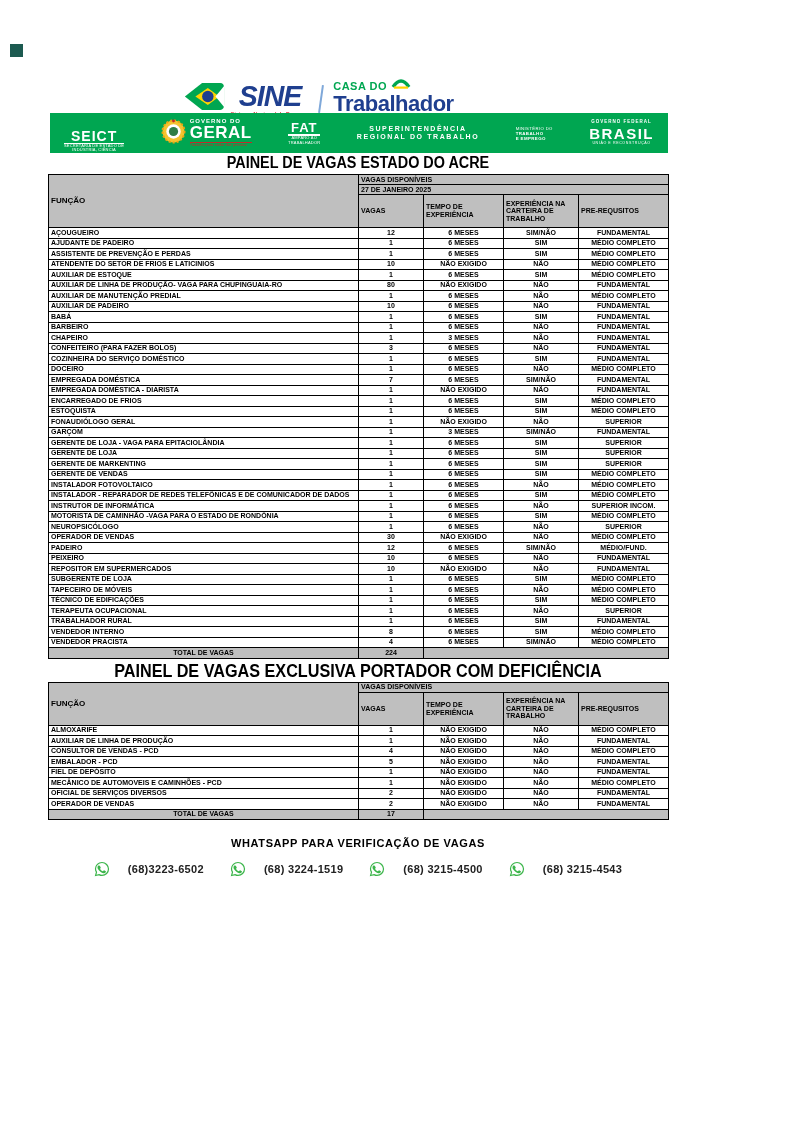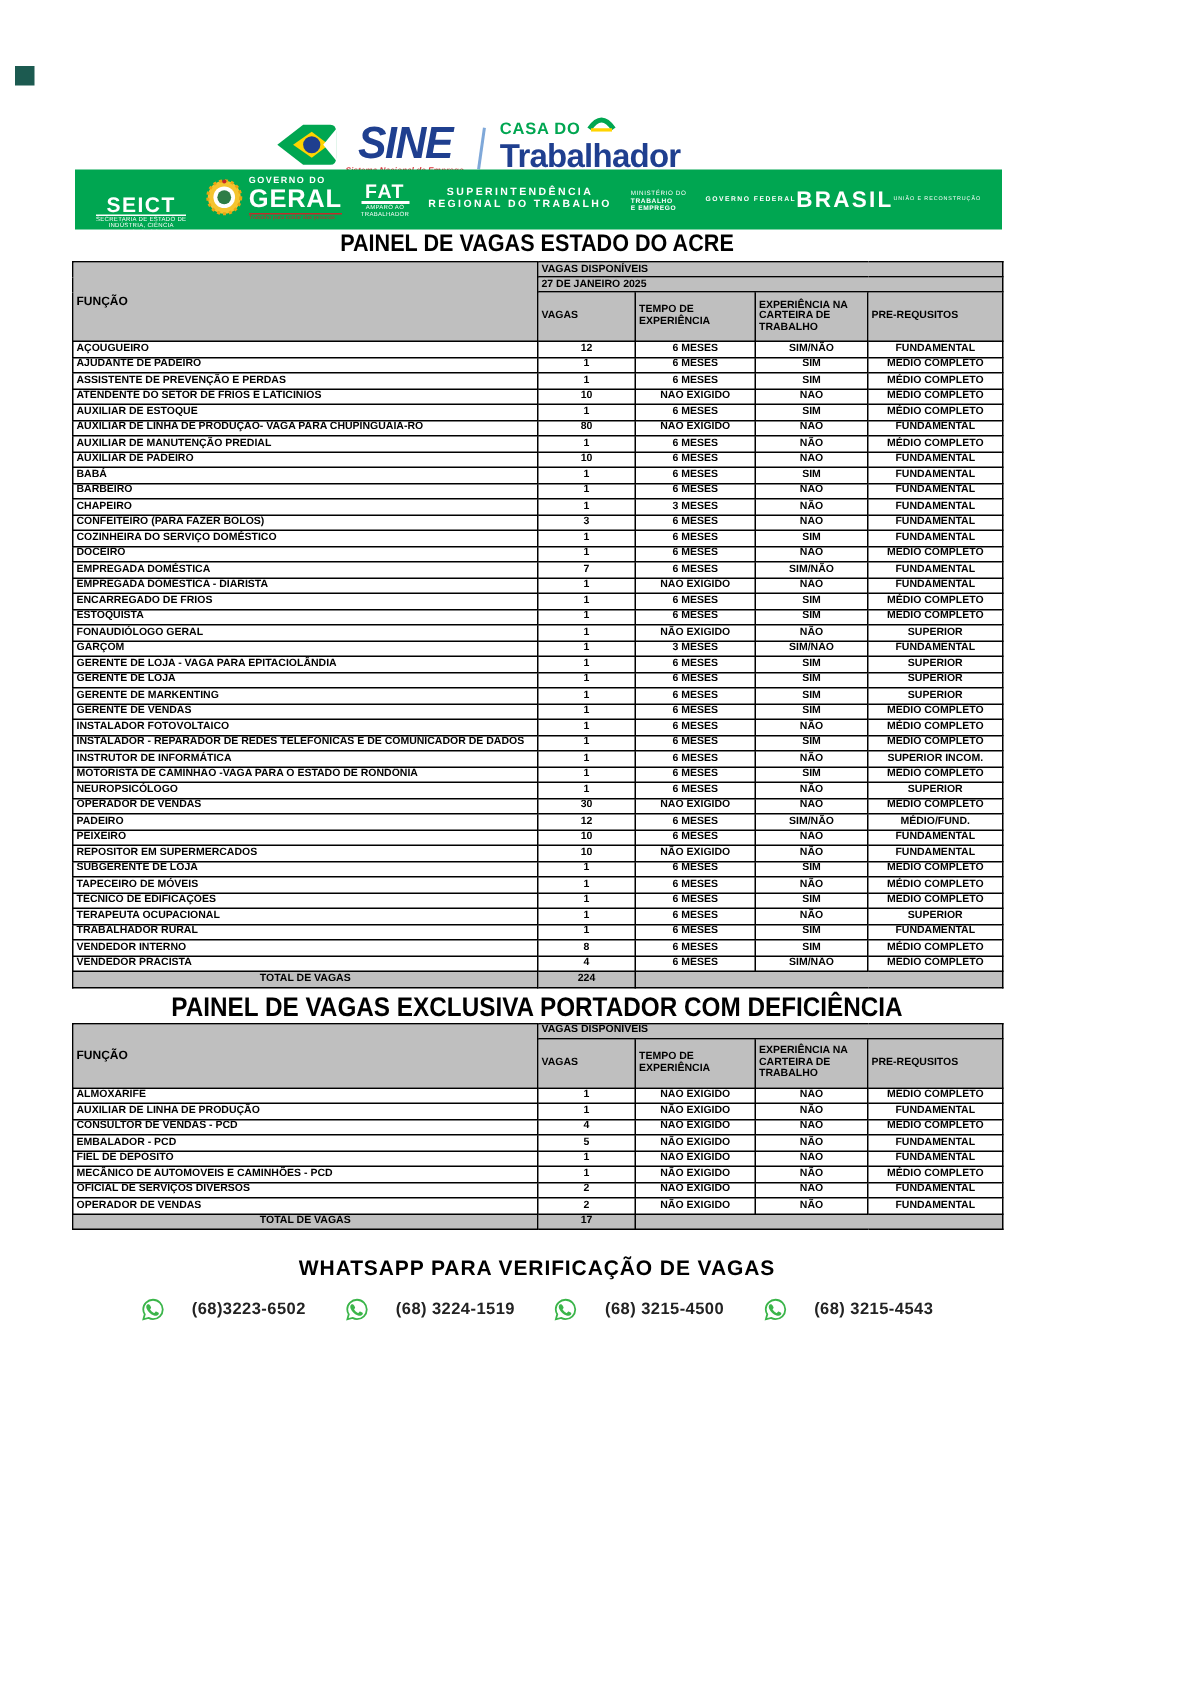--- a/index.html
+++ b/index.html
@@ -32,21 +32,21 @@
   .tiny{font-size:4px;letter-spacing:.2px;line-height:4.5px;}
   .acre-block{display:flex;align-items:center;gap:4px;}
   .acre-txt{display:flex;flex-direction:column;line-height:1;}
   .acre-top{font-size:6px;font-weight:bold;letter-spacing:1px;}
   .acre-name{font-size:17px;font-weight:bold;letter-spacing:.5px;}
   .acre-tag{font-size:3.8px;color:#C22B2B;background:#fff0;margin-top:1px;border-top:1px solid #C22B2B;padding-top:.5px;}
   .fat-name{font-size:13px;font-weight:bold;letter-spacing:1px;border-bottom:2px solid #fff;}
   .srt{font-size:7px;font-weight:bold;letter-spacing:1.6px;text-align:center;line-height:8.5px;}
   .mte{font-size:4.2px;text-align:left;line-height:5px;letter-spacing:.4px;}
   .mte b{font-size:4.4px;}
-  .brasil{display:flex;flex-direction:row;align-items:center;line-height:1;justify-content:space-between;}
+  .brasil{display:flex;flex-direction:column;align-items:center;line-height:1;justify-content:space-between;}
   .brasil-top{font-size:4.5px;font-weight:bold;letter-spacing:1px;}
   .brasil-name{font-size:15px;font-weight:900;letter-spacing:1.5px;margin:1px 0;}
   .brasil-sub{font-size:3.6px;letter-spacing:.6px;}
 
   
   .content{position:absolute;top:155px;left:48px;width:620px;}
   .tbl-title{font-weight:bold;text-align:center;transform:scaleX(.9);line-height:1;}
   .t1{font-size:16px;margin-bottom:3px;}
   .t2{font-size:18px;margin:3px 0 2px;}
 
@@ -57,21 +57,21 @@
   .hrow-sm th{height:10px;}
   .hrow-cols th{height:33px;}
   th.fn-head{font-size:8px;}
   tbody td{height:10.5px;}
   td.fn{text-align:left;}
   td.ctr{text-align:center;}
   .total-row td{background:var(--header-gray,#BFBFBF);height:10.5px;text-align:center;}
 
   
   .footer{margin-top:17px;}
-  .wa-title{font-size:14px;font-weight:bold;text-align:center;letter-spacing:.6px;}
+  .wa-title{font-size:11px;font-weight:bold;text-align:center;letter-spacing:.6px;}
   .phones{display:flex;justify-content:center;align-items:center;gap:26px;margin-top:12px;}
   .phone-item{display:flex;align-items:center;gap:18px;}
   .wa{width:16px;height:16px;color:var(--wa-green,#3BB54A);}
   .phone-num{font-size:11px;font-weight:bold;letter-spacing:.3px;color:#222;}
 </style>
 </head>
 <body>
 
 <div class="page">
 

